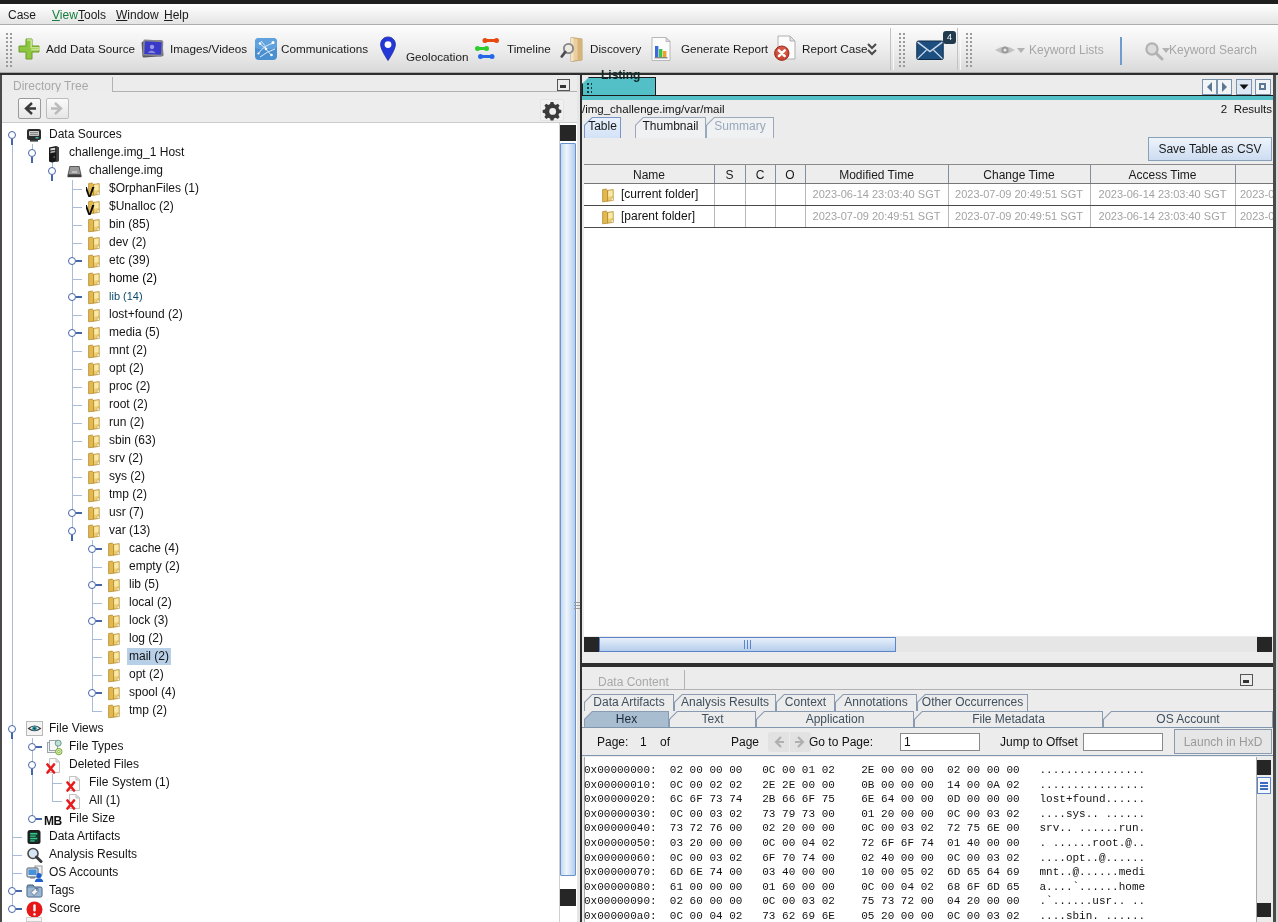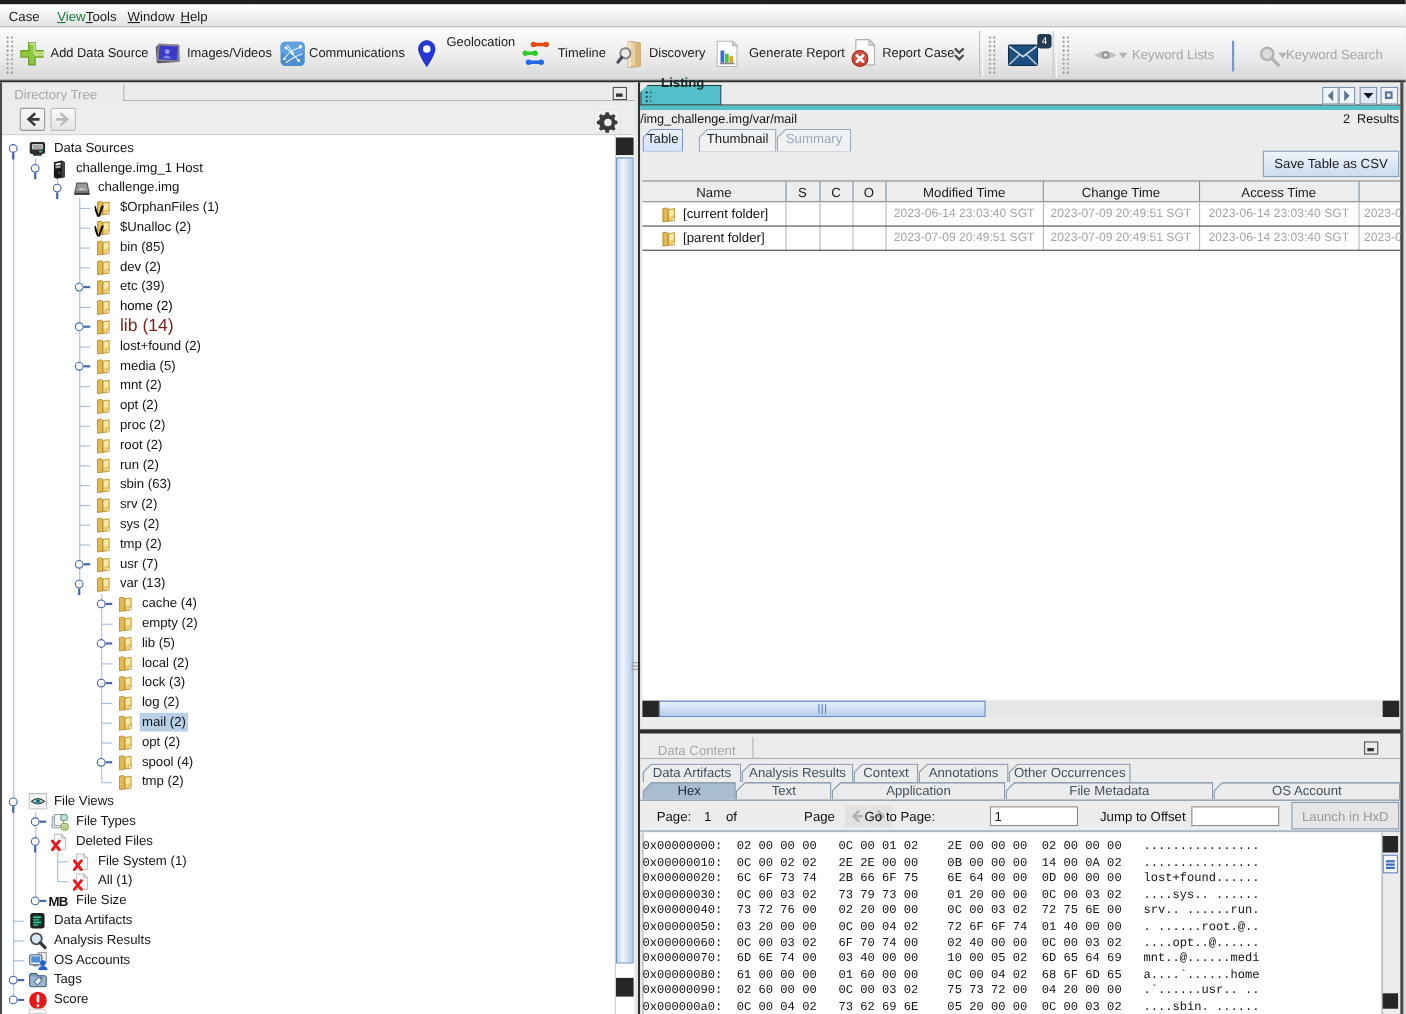--- a/index.html
+++ b/index.html
@@ -43,21 +43,21 @@
       <circle cx="19" cy="5.5" r="1.5" fill="#fff"></circle>
       <circle cx="12" cy="12" r="1.3" fill="#fff"></circle>
       <circle cx="17.5" cy="18" r="1.3" fill="#fff"></circle>
       <circle cx="4.5" cy="16.5" r="1.1" fill="#fff"></circle>
     </svg></div>
 <div class="txt" style="left:281px;top:42px;font-size:11.7px;color:#1a1a1a">Communications</div>
 <div class="a" style="left:379px;top:36px"><svg width="18" height="26" viewBox="0 0 18 26">
       <path d="M9 1 C4.6 1 1.6 4.4 1.6 8.6 C1.6 13.8 9 24.5 9 24.5 C9 24.5 16.4 13.8 16.4 8.6 C16.4 4.4 13.4 1 9 1 Z" fill="#2438d8" stroke="#1a28a0" stroke-width="0.8"></path>
       <circle cx="9" cy="8.6" r="3.4" fill="#fff"></circle>
     </svg></div>
-<div class="txt" style="left:406px;top:32px;font-size:11.7px;color:#1a1a1a">Geolocation</div>
+<div class="txt" style="left:406px;top:50px;font-size:11.7px;color:#1a1a1a">Geolocation</div>
 <div class="a" style="left:474px;top:36px"><svg width="26" height="26" viewBox="0 0 26 26">
       <g stroke-linecap="round">
         <path d="M11 4.5 H22.5" stroke="#e8490c" stroke-width="3.2"></path>
         <circle cx="11" cy="4.5" r="2.5" fill="#e8490c"></circle>
         <circle cx="22.5" cy="4.5" r="2.5" fill="#e8490c"></circle>
         <path d="M3.5 12.5 H12.5" stroke="#2ecc2e" stroke-width="3.2"></path>
         <circle cx="3.5" cy="12.5" r="2.5" fill="#2ecc2e"></circle>
         <circle cx="12.5" cy="12.5" r="2.5" fill="#2ecc2e"></circle>
         <path d="M6.5 20.5 H18" stroke="#2468e8" stroke-width="3.2"></path>
         <circle cx="6.5" cy="20.5" r="2.5" fill="#2468e8"></circle>
@@ -227,21 +227,21 @@
     </svg></div>
 <div class="txt" style="left:109px;top:270px;font-size:12px;color:#000000;line-height:17px">home (2)</div>
 <div class="a" style="left:68px;top:293px;width:8px;height:8px;border:1.6px solid #4466aa;border-radius:50%;background:#fff"></div>
 <div class="a" style="left:76px;top:296px;width:6px;height:2px;background:#4466aa"></div>
 <div class="a" style="left:86px;top:289px"><svg width="16" height="16" viewBox="0 0 16 16">
       <path d="M2.6 2.6 L6.2 2.0 L7.6 3.4 L7.6 14.2 L2.6 14.8 Z" fill="#e3b84e" stroke="#ab8326" stroke-width="0.7"></path>
       <path d="M7.6 3.4 L13.2 2.6 L13.2 13.4 L7.6 14.2 Z" fill="#f0cf6e" stroke="#ab8326" stroke-width="0.7"></path>
       <path d="M8.3 4.1 L12.5 3.5 L12.5 9 L8.3 9.7 Z" fill="#f8e9a8"></path>
       <path d="M10.8 11.2 L13.2 10.8 L13.2 13.4 L11.6 13.7 Z" fill="#fdfdf5" stroke="#b89a4a" stroke-width="0.5"></path>
     </svg></div>
-<div class="txt" style="left:109px;top:288px;font-size:16px;color:#7f1d1d;line-height:17px">lib (14)</div>
+<div class="txt" style="left:109px;top:288px;font-size:11px;color:#0c4a6e;line-height:17px">lib (14)</div>
 <div class="a" style="left:72px;top:315px;width:10px;height:1px;background:#a8bcd8"></div>
 <div class="a" style="left:86px;top:307px"><svg width="16" height="16" viewBox="0 0 16 16">
       <path d="M2.6 2.6 L6.2 2.0 L7.6 3.4 L7.6 14.2 L2.6 14.8 Z" fill="#e3b84e" stroke="#ab8326" stroke-width="0.7"></path>
       <path d="M7.6 3.4 L13.2 2.6 L13.2 13.4 L7.6 14.2 Z" fill="#f0cf6e" stroke="#ab8326" stroke-width="0.7"></path>
       <path d="M8.3 4.1 L12.5 3.5 L12.5 9 L8.3 9.7 Z" fill="#f8e9a8"></path>
       <path d="M10.8 11.2 L13.2 10.8 L13.2 13.4 L11.6 13.7 Z" fill="#fdfdf5" stroke="#b89a4a" stroke-width="0.5"></path>
     </svg></div>
 <div class="txt" style="left:109px;top:306px;font-size:12px;color:#141414;line-height:17px">lost+found (2)</div>
 <div class="a" style="left:68px;top:329px;width:8px;height:8px;border:1.6px solid #4466aa;border-radius:50%;background:#fff"></div>
 <div class="a" style="left:76px;top:332px;width:6px;height:2px;background:#4466aa"></div>
@@ -661,21 +661,21 @@
 <div class="txt" style="left:597px;top:735px;font-size:12px;color:#111">Page:</div>
 <div class="txt" style="left:640px;top:735px;font-size:12px;color:#111">1</div>
 <div class="txt" style="left:660px;top:735px;font-size:12px;color:#111">of</div>
 <div class="txt" style="left:731px;top:735px;font-size:12px;color:#111">Page</div>
 <div class="a" style="left:768px;top:732px;width:21px;height:20px;background:#e2e2e2;border-radius:3px 0 0 3px"><svg width="21" height="20" viewBox="0 0 21 20">
       <path d="M13 5 L8 10 L13 15 M8 10 H16" stroke="#b0b0b0" stroke-width="2.2" fill="none"></path>
     </svg></div>
 <div class="a" style="left:790px;top:732px;width:21px;height:20px;background:#e2e2e2;border-radius:0 3px 3px 0"><svg width="21" height="20" viewBox="0 0 21 20">
       <path d="M8 5 L13 10 L8 15 M13 10 H5" stroke="#b0b0b0" stroke-width="2.2" fill="none"></path>
     </svg></div>
-<div class="txt" style="left:786px;top:735px;font-size:12px;color:#111">Go to Page:</div>
+<div class="txt" style="left:809px;top:735px;font-size:12px;color:#111">Go to Page:</div>
 <div class="a" style="left:900px;top:733px;width:80px;height:18px;background:#fff;border:1px solid #8a8a8a;font-size:12px;color:#111;padding-left:3px;line-height:16px">1</div>
 <div class="txt" style="left:1000px;top:735px;font-size:12px;color:#111">Jump to Offset</div>
 <div class="a" style="left:1083px;top:733px;width:80px;height:18px;background:#fff;border:1px solid #8a8a8a"></div>
 <div class="a" style="left:1174px;top:729px;width:98px;height:25px;border:1px solid #8a9ab0;background:#e6e6e6;font-size:12px;color:#9a9a9a;text-align:center;line-height:24px">Launch in HxD</div>
 <div class="a" style="left:584px;top:757px;width:672px;height:165px;background:#ffffff;border-left:1px solid #aaa"></div>
 <div class="a" style="left:584px;top:763px;font-family:'Liberation Mono',monospace;font-size:11px;line-height:14.6px;color:#111;white-space:pre">0x00000000:  02 00 00 00   0C 00 01 02    2E 00 00 00  02 00 00 00   ................
 0x00000010:  0C 00 02 02   2E 2E 00 00    0B 00 00 00  14 00 0A 02   ................
 0x00000020:  6C 6F 73 74   2B 66 6F 75    6E 64 00 00  0D 00 00 00   lost+found......
 0x00000030:  0C 00 03 02   73 79 73 00    01 20 00 00  0C 00 03 02   ....sys.. ......
 0x00000040:  73 72 76 00   02 20 00 00    0C 00 03 02  72 75 6E 00   srv.. ......run.

